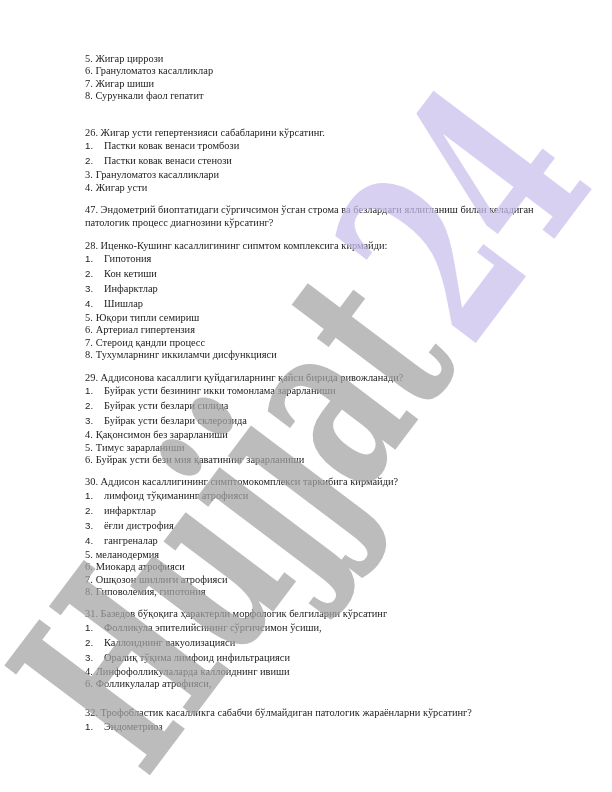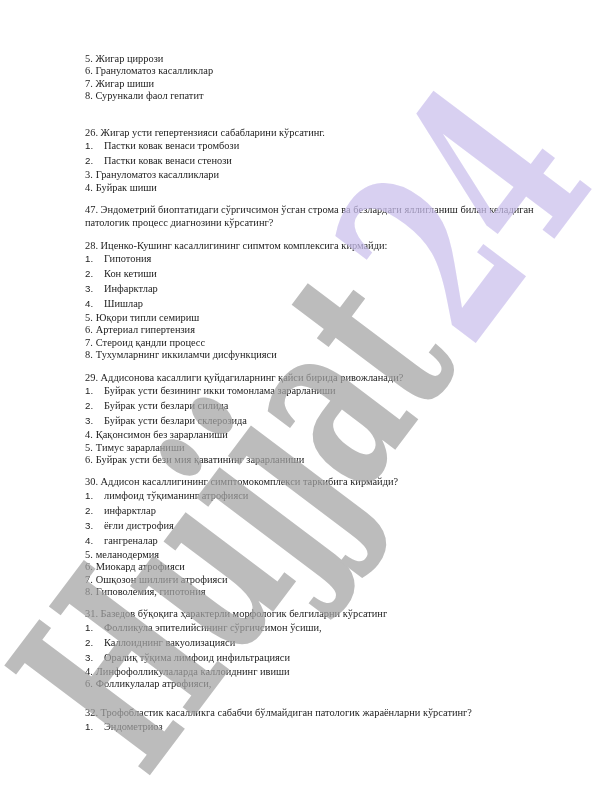--- a/index.html
+++ b/index.html
@@ -73,21 +73,21 @@
     <div id="questions">
   <section class="question">
     <div class="q-title">26. Жигар усти гепертензияси сабабларини кўрсатинг.</div>
     <div class="q-options">
   <div class="opt auto"><span class="num">1.</span><span class="txt">Пастки ковак венаси тромбози</span></div>
 
   <div class="opt auto"><span class="num">2.</span><span class="txt">Пастки ковак венаси стенози</span></div>
 
   <div class="opt manual"><span class="num">3.</span><span class="txt">Грануломатоз касалликлари</span></div>
 
-  <div class="opt manual"><span class="num">4.</span><span class="txt">Буйрак шиши</span></div>
+  <div class="opt manual"><span class="num">4.</span><span class="txt">Жигар усти</span></div>
 </div>
   </section>
 
   <section class="question">
     <div class="q-title">47. Эндометрий биоптатидаги сўргичсимон ўсган строма ва безлардаги яллигланиш билан келадиган патологик процесс диагнозини кўрсатинг?</div>
   </section>
 
   <section class="question">
     <div class="q-title">28. Иценко-Кушинг касаллигининг сипмтом комплексига кирмайди:</div>
     <div class="q-options">

